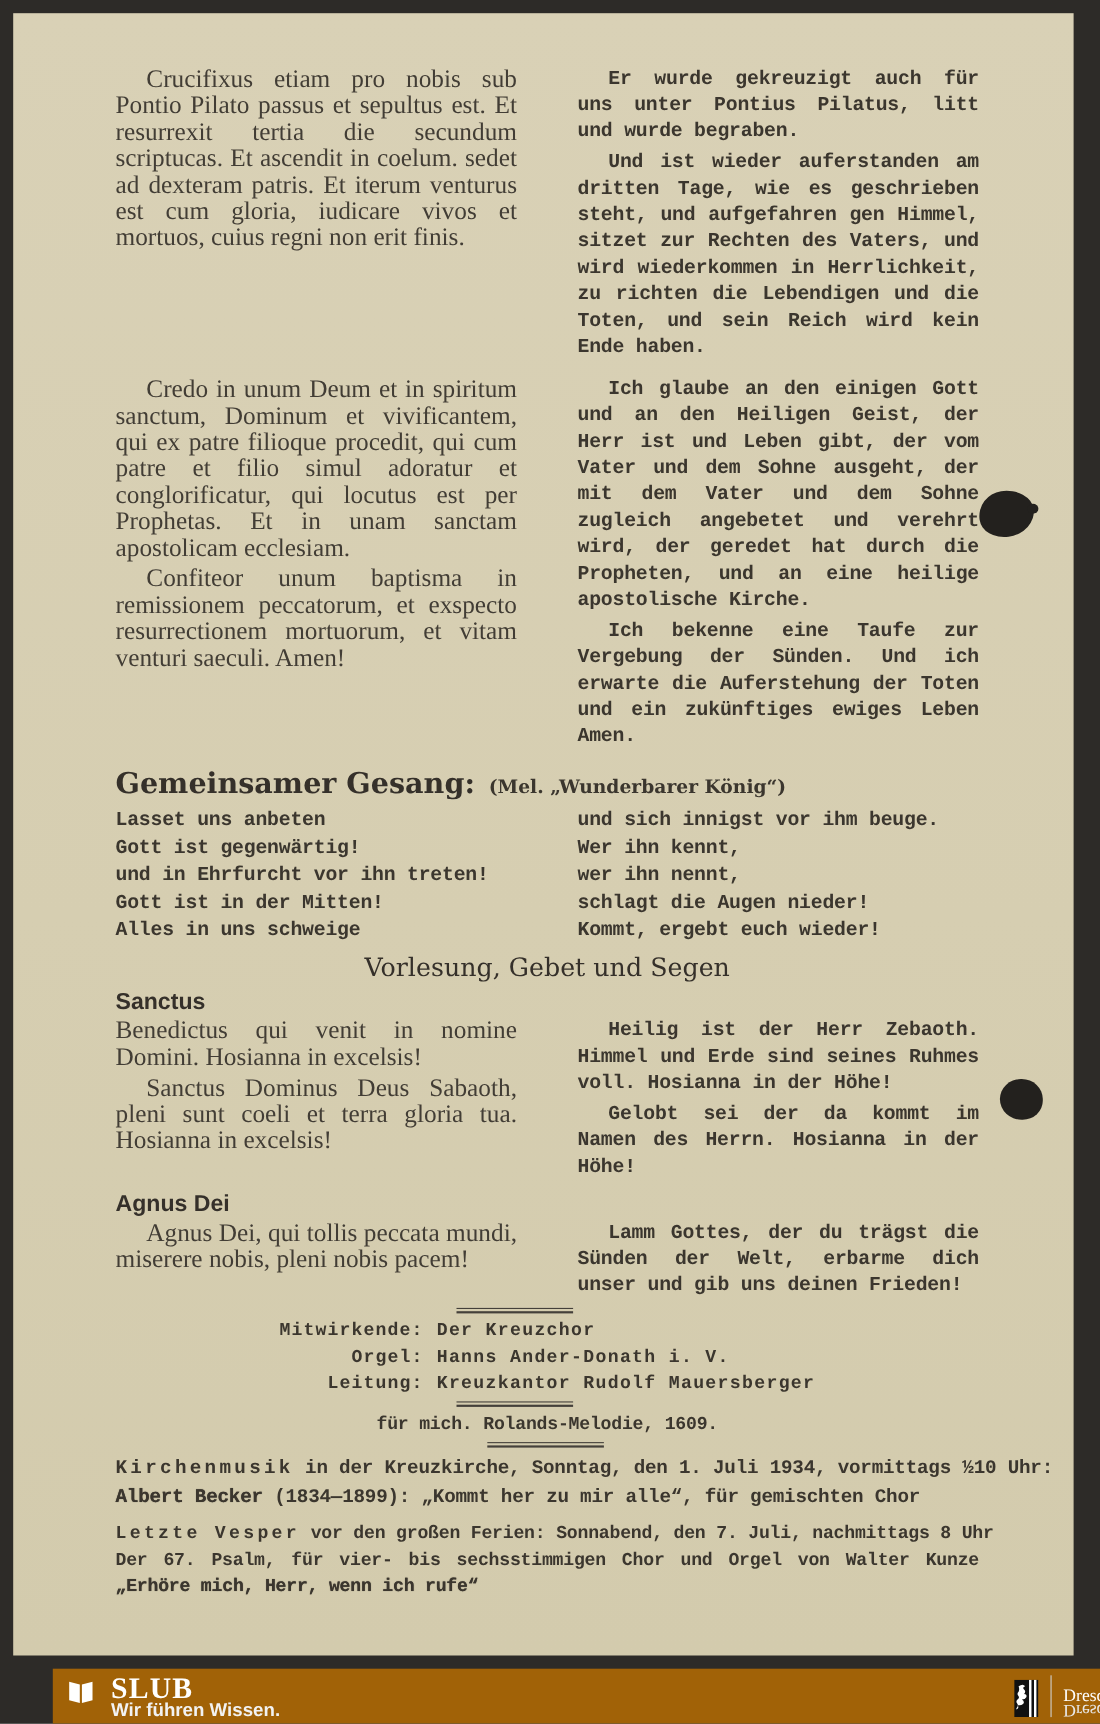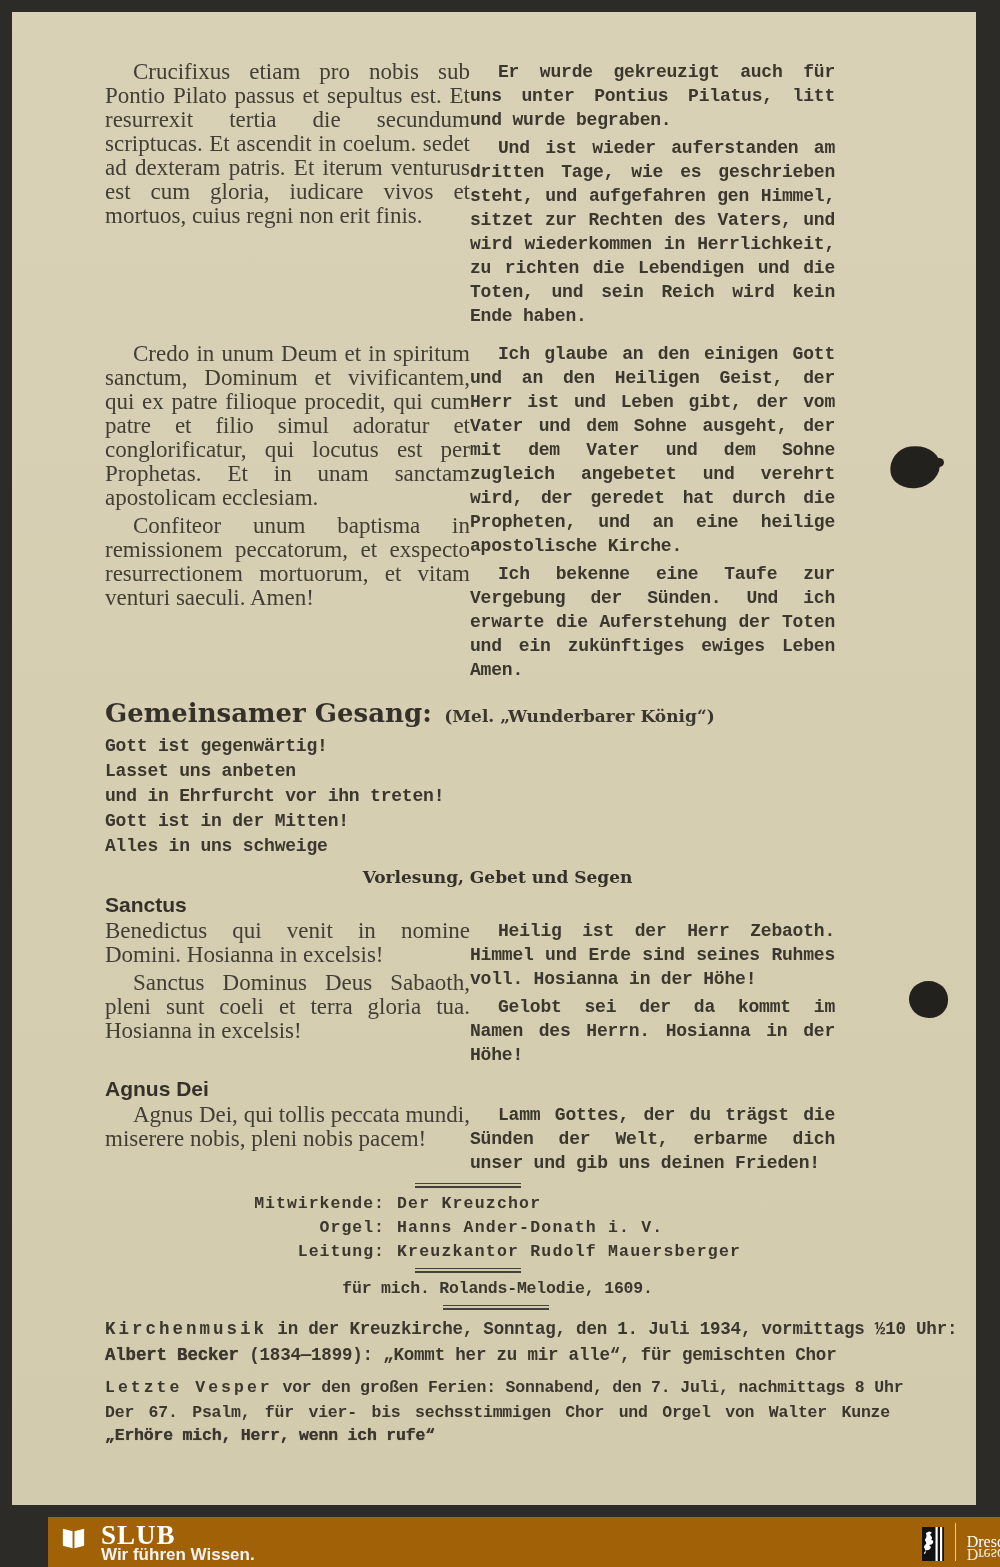--- a/index.html
+++ b/index.html
@@ -17,20 +17,21 @@
     background:linear-gradient(180deg,#d9d1b6 0%,#d6ceb1 55%,#d3cbad 100%);
     color:#423d35;
     overflow:hidden;
   }
   .content{
     position:absolute;left:93px;top:48px;width:785px;
   }
   .two-col{
     display:grid;
     grid-template-columns:365px 365px;
+    column-gap:55px;
   }
   .antiqua{
     font-family:"Liberation Serif",serif;
     font-size:23px;line-height:24px;
     text-align:justify;
   }
   .fraktur{
     font-family:Liberation Mono, monospace;
     font-weight:700;
     color:#3b362e;
@@ -49,22 +50,22 @@
   }
   .gesang-mel{
     font-family:"DejaVu Serif",serif;font-weight:700;
     font-size:17px;color:#3b362e;margin-left:8px;
   }
   .hymn{margin-top:6px;}
   .hymn .line{text-align:left;line-height:25px;font-size:18px;}
   
   .center-head{
     margin-top:8px;text-align:center;
-    font-family:"DejaVu Serif",serif;font-weight:700;
-    font-size:17px;color:#35302a;
+    font-family:"DejaVu Serif",serif;font-weight:400;
+    font-size:23px;color:#35302a;
   }
   .sect-head{
     margin-top:6px;
     font-family:"Liberation Sans",sans-serif;font-weight:700;
     font-size:21px;color:#35302a;
   }
   .sect-body{margin-top:2px;}
   
   .rule{
     width:106px;height:2px;margin-top:4px;margin-bottom:4px;
@@ -147,25 +148,32 @@
           <p class="fraktur para indent">Ich bekenne eine Taufe zur Vergebung der Sünden. Und ich erwarte die Auferstehung der Toten und ein zukünftiges ewiges Leben  Amen.</p>
         </div>
       </div>
 
       <div class="gesang-head">
         <span class="gesang-title">Gemeinsamer Gesang:</span>
         <span class="gesang-mel">(Mel. „Wunderbarer König“)</span>
       </div>
       <div class="two-col hymn">
         <div>
+          <div class="fraktur line">Lasset uns anbeten</div>
           <div class="fraktur line">Gott ist gegenwärtig!</div>
-          <div class="fraktur line">Lasset uns anbeten</div>
           <div class="fraktur line">und in Ehrfurcht vor ihn treten!</div>
           <div class="fraktur line">Gott ist in der Mitten!</div>
           <div class="fraktur line">Alles in uns schweige</div>
+        </div>
+        <div>
+          <div class="fraktur line">und sich innigst vor ihm beuge.</div>
+          <div class="fraktur line">Wer ihn kennt,</div>
+          <div class="fraktur line">wer ihn nennt,</div>
+          <div class="fraktur line">schlagt die Augen nieder!</div>
+          <div class="fraktur line">Kommt, ergebt euch wieder!</div>
         </div>
       </div>
 
       <div class="center-head">Vorlesung, Gebet und Segen</div>
 
       <div class="sect-head">Sanctus</div>
       <div class="two-col sect-body">
         <div>
           <p class="antiqua para">Benedictus qui venit in nomine Domini. Hosianna in excelsis!</p>
           <p class="antiqua para indent">Sanctus Dominus Deus Sabaoth, pleni sunt coeli et terra gloria tua. Hosianna in excelsis!</p>

